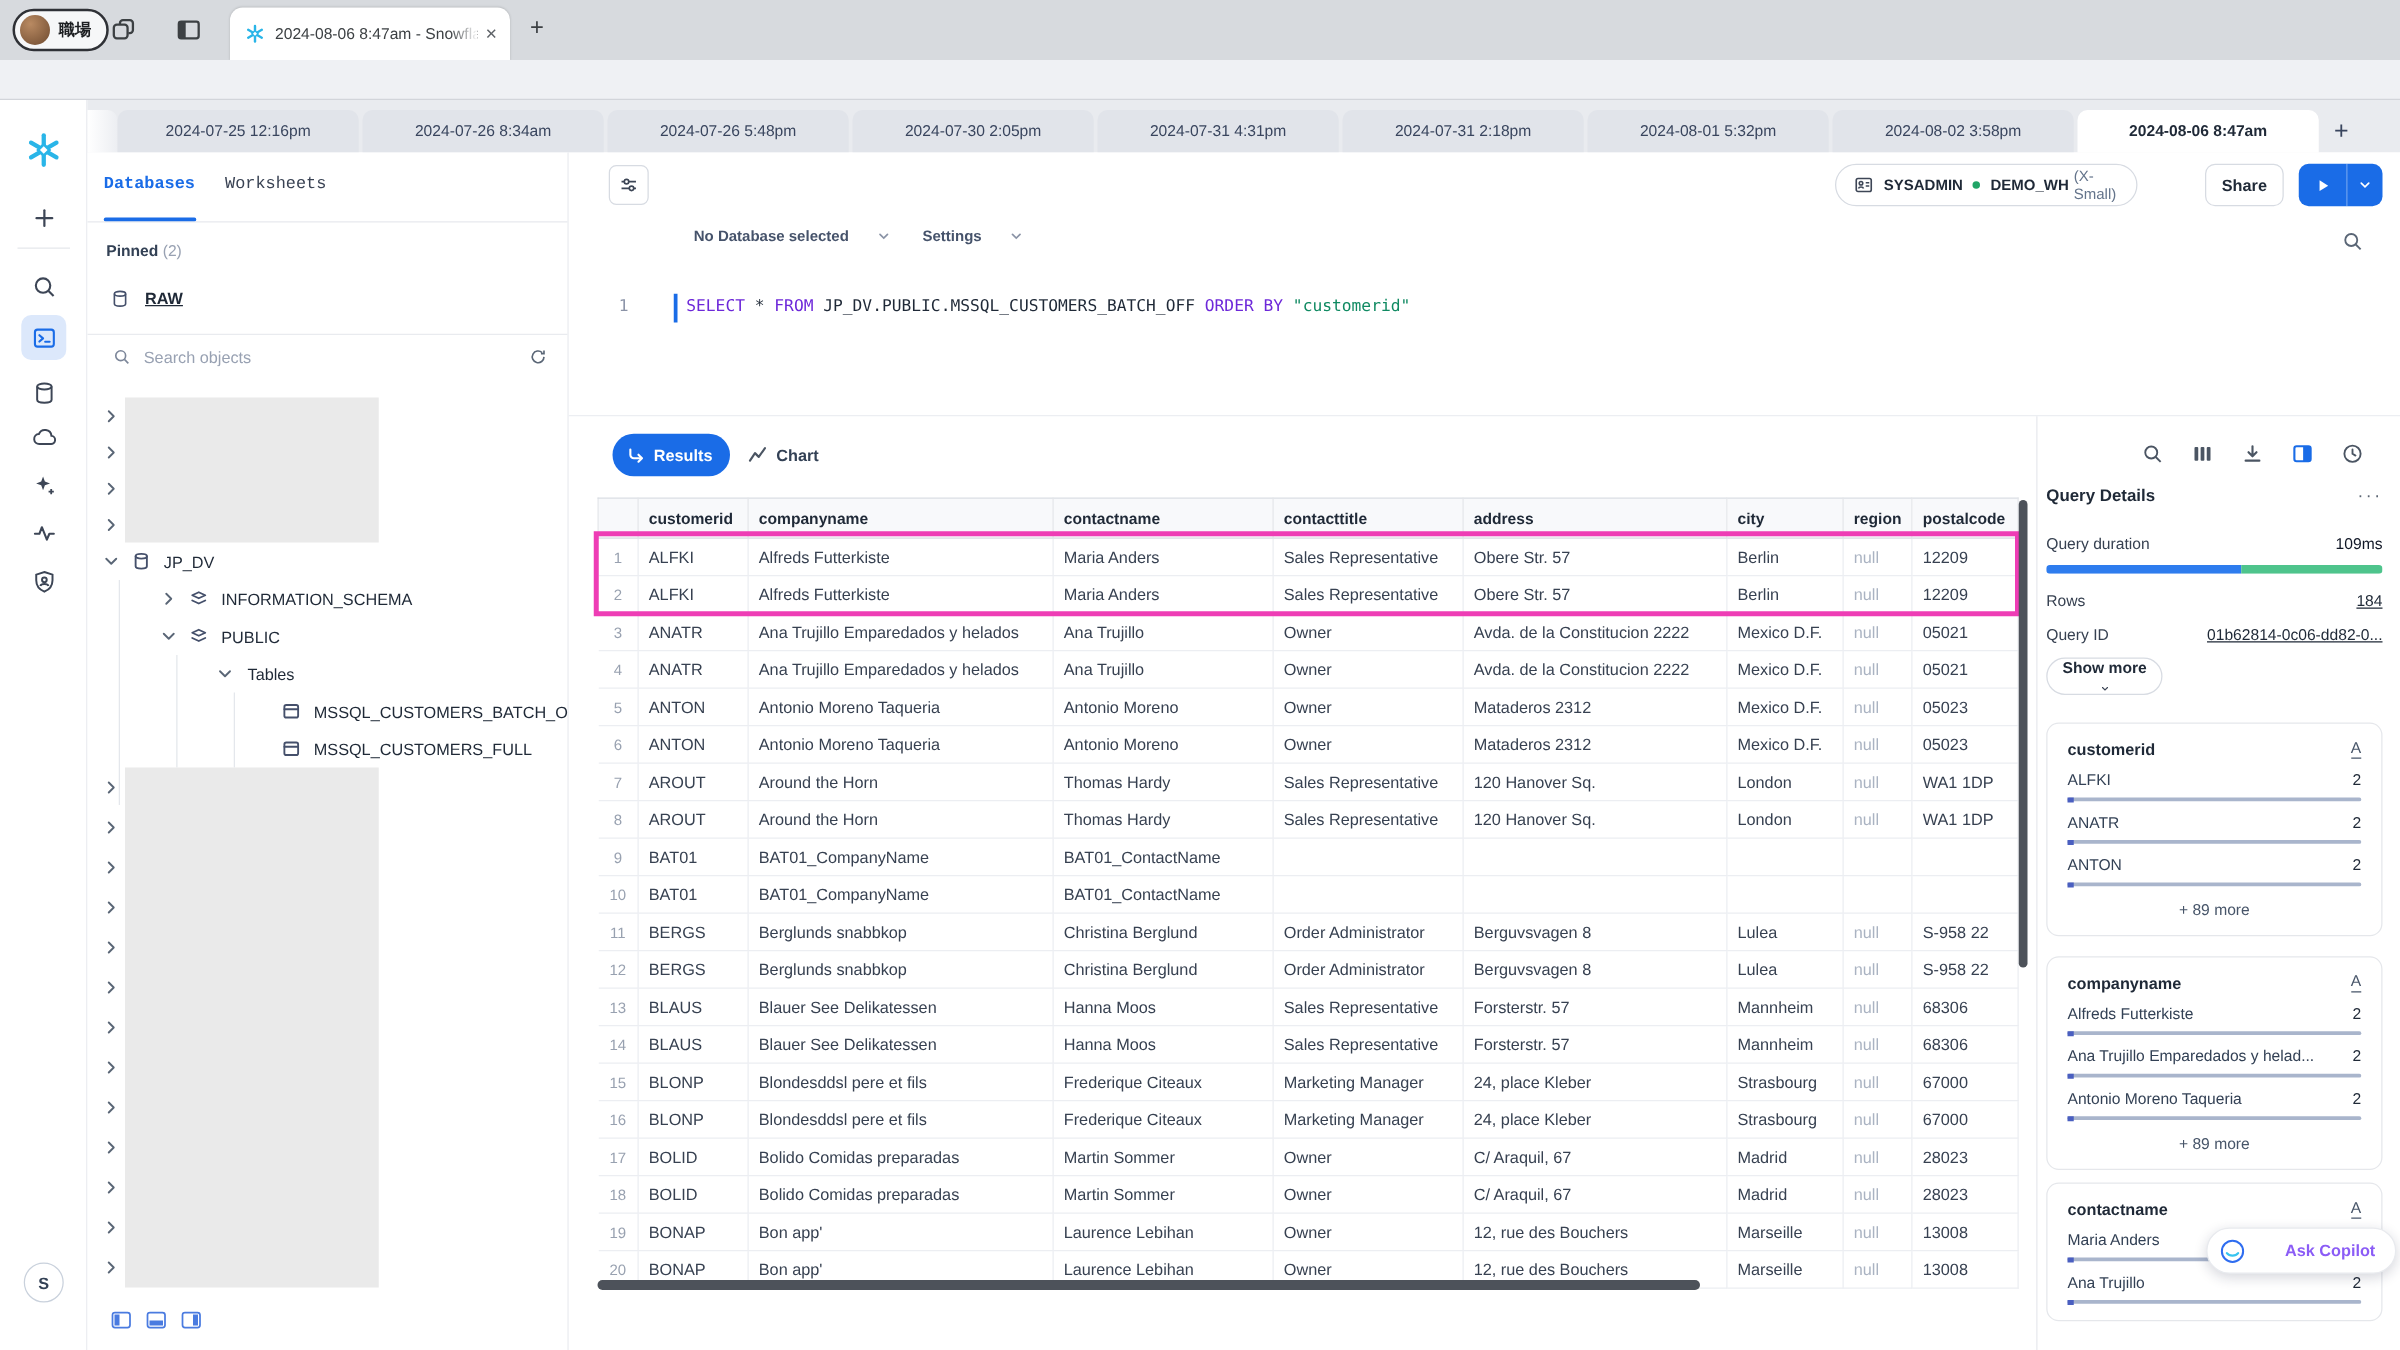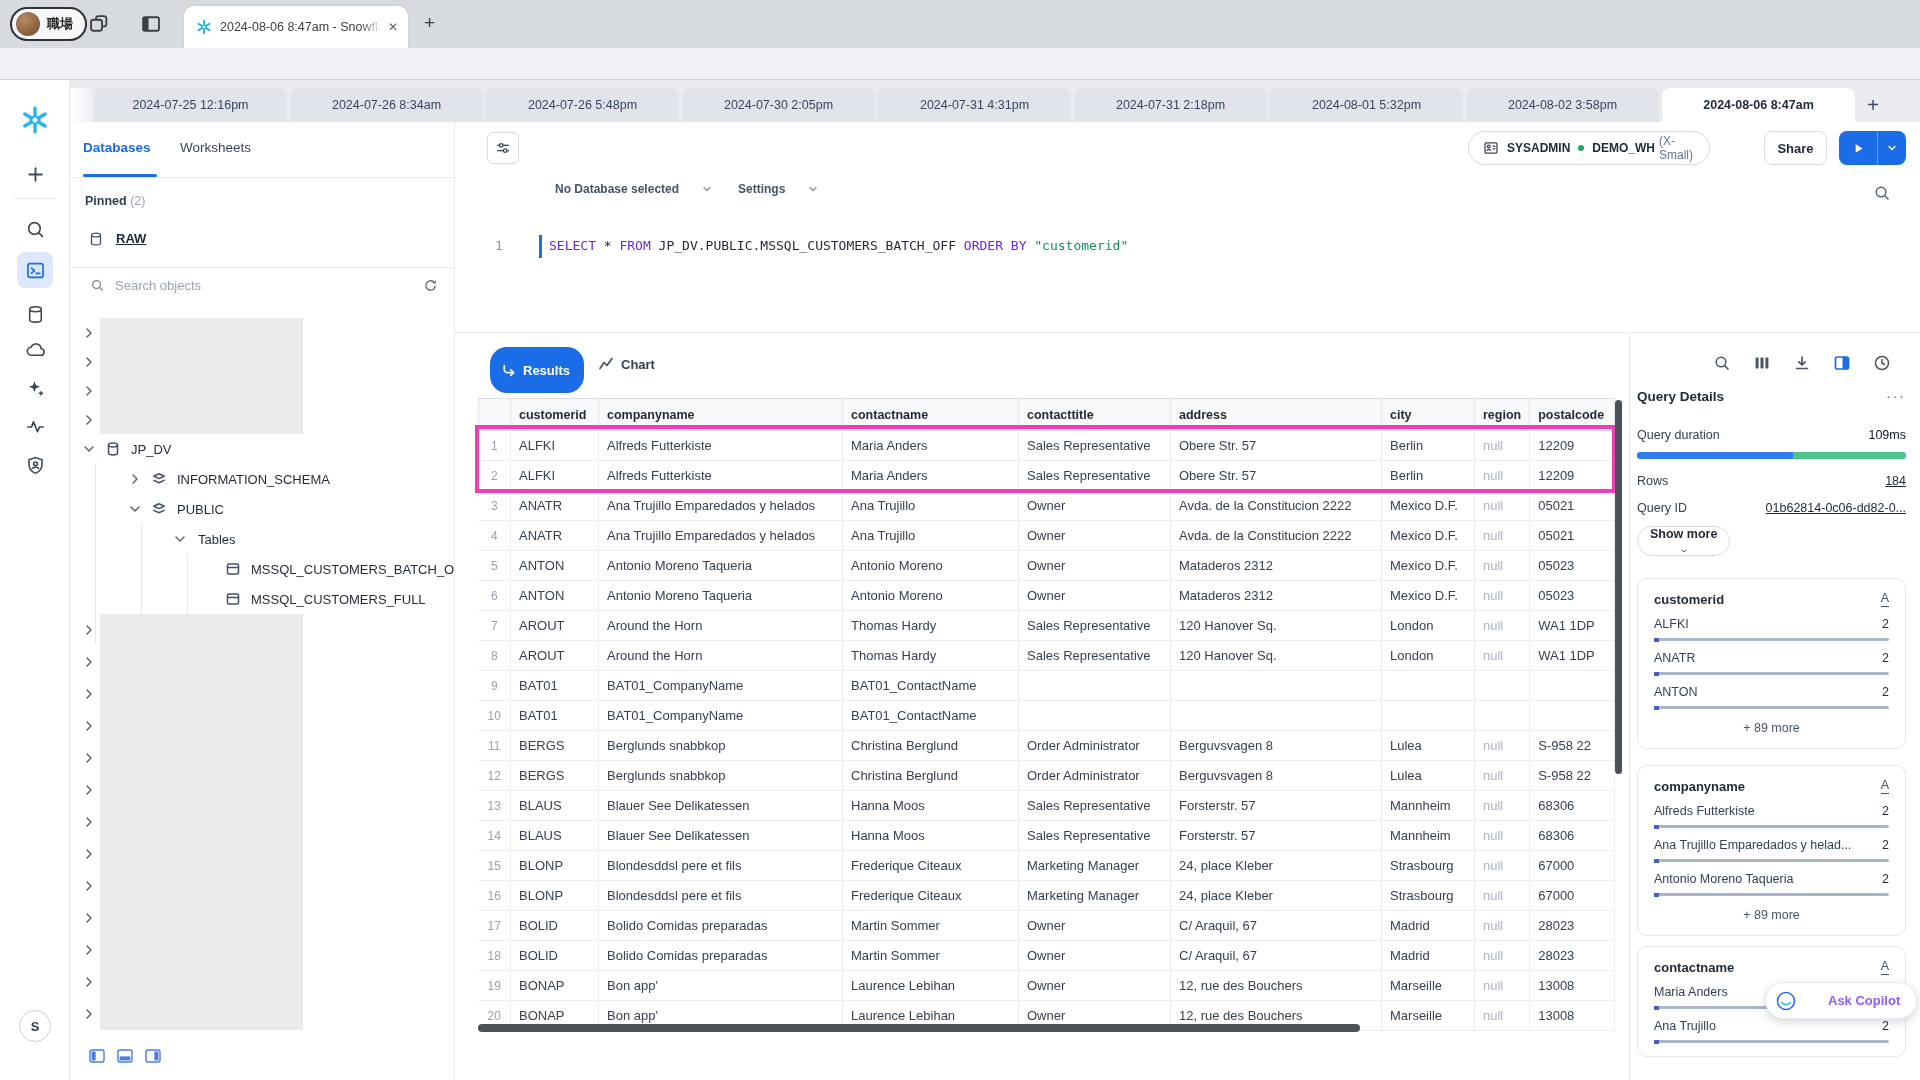--- a/index.html
+++ b/index.html
@@ -45,21 +45,21 @@
   .ws-tabbar { position:absolute; left:70px; top:0; width:1850px; height:42px; background:#e9ebef; display:flex; align-items:flex-end; }
   .tab-stub { width:24px; height:34px; background:linear-gradient(90deg,#fff,#eceef2); border-radius:0 8px 0 0; flex:none; }
   .ws-tabs { display:flex; gap:3px; align-items:flex-end; }
   .ws-tab { width:193px; height:34px; background:#e1e4ea; border-radius:8px 8px 0 0; display:flex; align-items:center; justify-content:center;
     font-size:12.5px; color:#39455e; white-space:nowrap; cursor:pointer; }
   .ws-tab.active { background:#fff; color:#1f2937; font-weight:bold; }
   .ws-plus { width:36px; height:34px; display:flex; align-items:center; justify-content:center; font-size:20px; color:#39455e; }
 
   
   .sidebar { position:absolute; left:70px; top:42px; width:385px; height:958px; background:#fff; border-right:1px solid #e7e9ee; }
-  .sb-tabs { position:absolute; left:0; top:0; width:100%; height:56px; border-bottom:1px solid #e7e9ee; }
+  .sb-tabs { position:absolute; left:0; top:0; width:100%; height:56px; border-bottom:1px solid #e7e9ee;font-family:Liberation Mono, monospace; }
   .sb-tab { position:absolute; top:18px; font-size:13.5px; cursor:pointer; }
   .sb-tab.db { left:13px; color:#1a6ce7; font-weight:bold; }
   .sb-tab.ws { left:110px; color:#3a4354; font-weight:500; }
   .sb-underline { position:absolute; left:13px; top:52px; width:74px; height:3px; background:#1a6ce7; border-radius:2px; }
   .pinned-row { position:absolute; left:15px; top:72px; font-size:12.5px; font-weight:bold; color:#334155; }
   .pinned-row span { font-weight:normal; color:#98a1b2; }
   .raw-row { position:absolute; left:0; top:100px; width:100%; height:33px; display:flex; align-items:center; padding-left:18px; gap:12px; cursor:pointer; }
   .raw-row svg { width:16px; height:16px; color:#45506b; }
   .raw-row b { font-size:13px; color:#1f2937; font-weight:600;text-decoration:underline; }
   .sb-div { position:absolute; left:0; top:145px; width:100%; height:1px; background:#e9ebef; }
@@ -100,21 +100,21 @@
   .ctx-item svg { width:12px; height:12px; color:#8a93a6; }
   .ed-search { position:absolute; left:1418px; top:62px; width:18px; height:18px; color:#5a6676; cursor:pointer; }
   .gutter-num { position:absolute; left:40px; top:116px; font-family:"DejaVu Sans Mono",monospace; font-size:13px; color:#8b93a7; }
   .caret-bar { position:absolute; left:84px; top:113px; width:3px; height:23px; background:#1a6ce7; }
   .code-line { position:absolute; left:94px; top:116px; font-family:"DejaVu Sans Mono",monospace; font-size:13px; white-space:pre; }
   .tok-keyword { color:#6d28d9; }
   .tok-plain { color:#1f2937; }
   .tok-string { color:#108a62; }
 
   .results-sep { position:absolute; left:0; top:210px; width:100%; height:1px; background:#eceef2; }
-  .results-pill { position:absolute; left:35px; top:225px; height:46px; padding:0 14px 0 11px; background:#1a6ce7; border-radius:17px;
+  .results-pill { position:absolute; left:35px; top:225px; height:34px; padding:0 14px 0 11px; background:#1a6ce7; border-radius:17px;
     display:flex; align-items:center; gap:7px; color:#fff; font-size:13px; font-weight:bold; cursor:pointer; }
   .chart-tab { position:absolute; left:143px; top:225px; height:34px; display:flex; align-items:center; gap:7px;
     font-size:13px; font-weight:bold; color:#334155; cursor:pointer; }
   .chart-tab svg { width:16px; height:16px; color:#4b5563; }
   .res-icons { position:absolute; left:1258px; top:232px; display:flex; gap:22px; }
   .res-icons svg { width:18px; height:18px; color:#4b5563; cursor:pointer; }
   .res-icons svg.blue { color:#1a6ce7; }
 
   
   .grid-wrap { position:absolute; left:23px; top:276px; }

